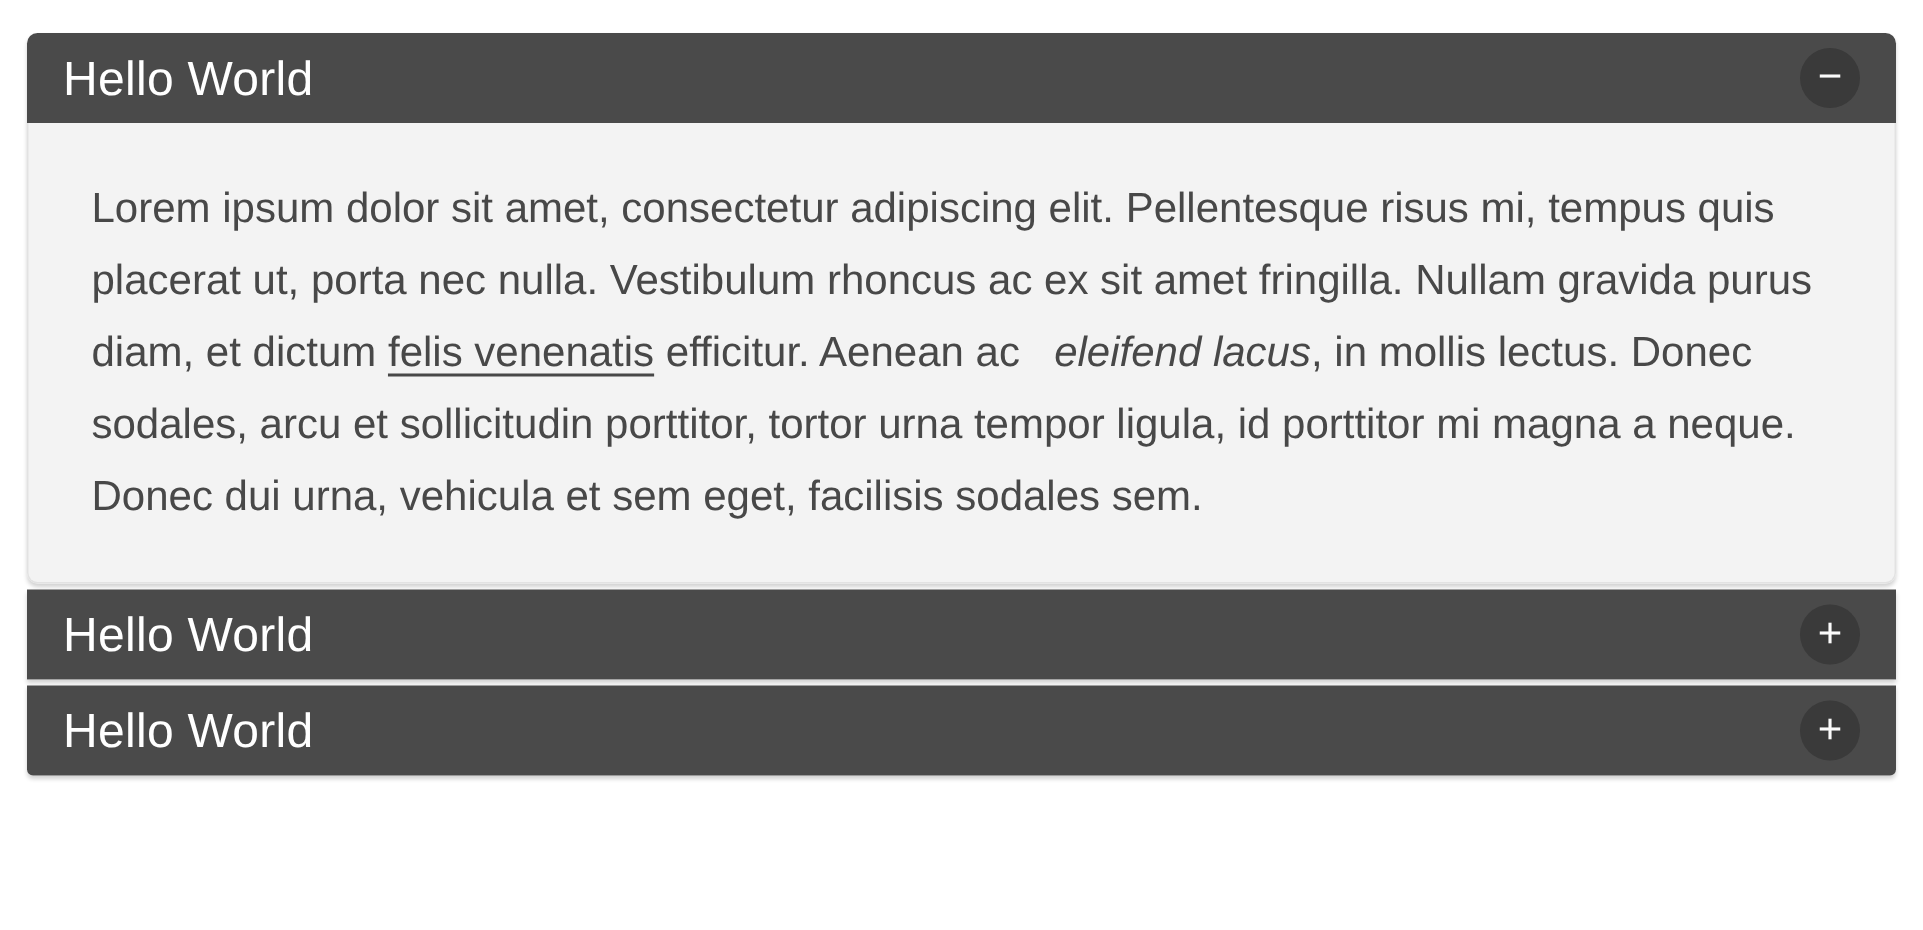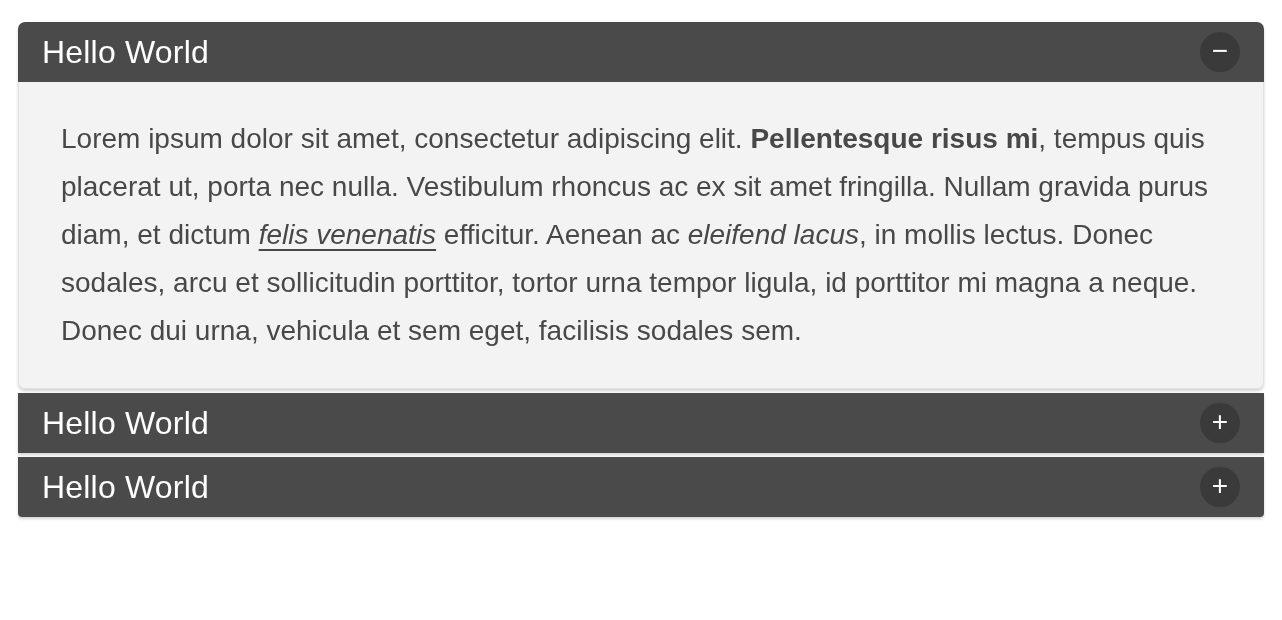--- a/index.html
+++ b/index.html
@@ -74,23 +74,23 @@
     border-radius: 0 0 7px 7px;
     box-sizing: border-box;
     padding: 33px 50px 33px 42px;
   }
   .panel-content p {
     margin: 0;
     font-size: 28px;
     line-height: 48px;
     color: #484848;
   }
-  .run-bold { font-weight: bold; }
-  .run-italic { font-style: italic; }
-  .run-underline { text-decoration: underline; text-underline-offset: 5px; font-style: italic; }
+  .run-bold { font-weight: normal; }
+  .run-italic { font-style: italic; margin-left: 15px; }
+  .run-underline { text-decoration: underline; text-underline-offset: 5px; }
 </style>
 </head>
 <body>
 
 <div class="stage">
   <div class="accordion">
 
     <section class="panel panel--first">
       <header class="panel-header">
         <span class="panel-title">Hello World</span>

